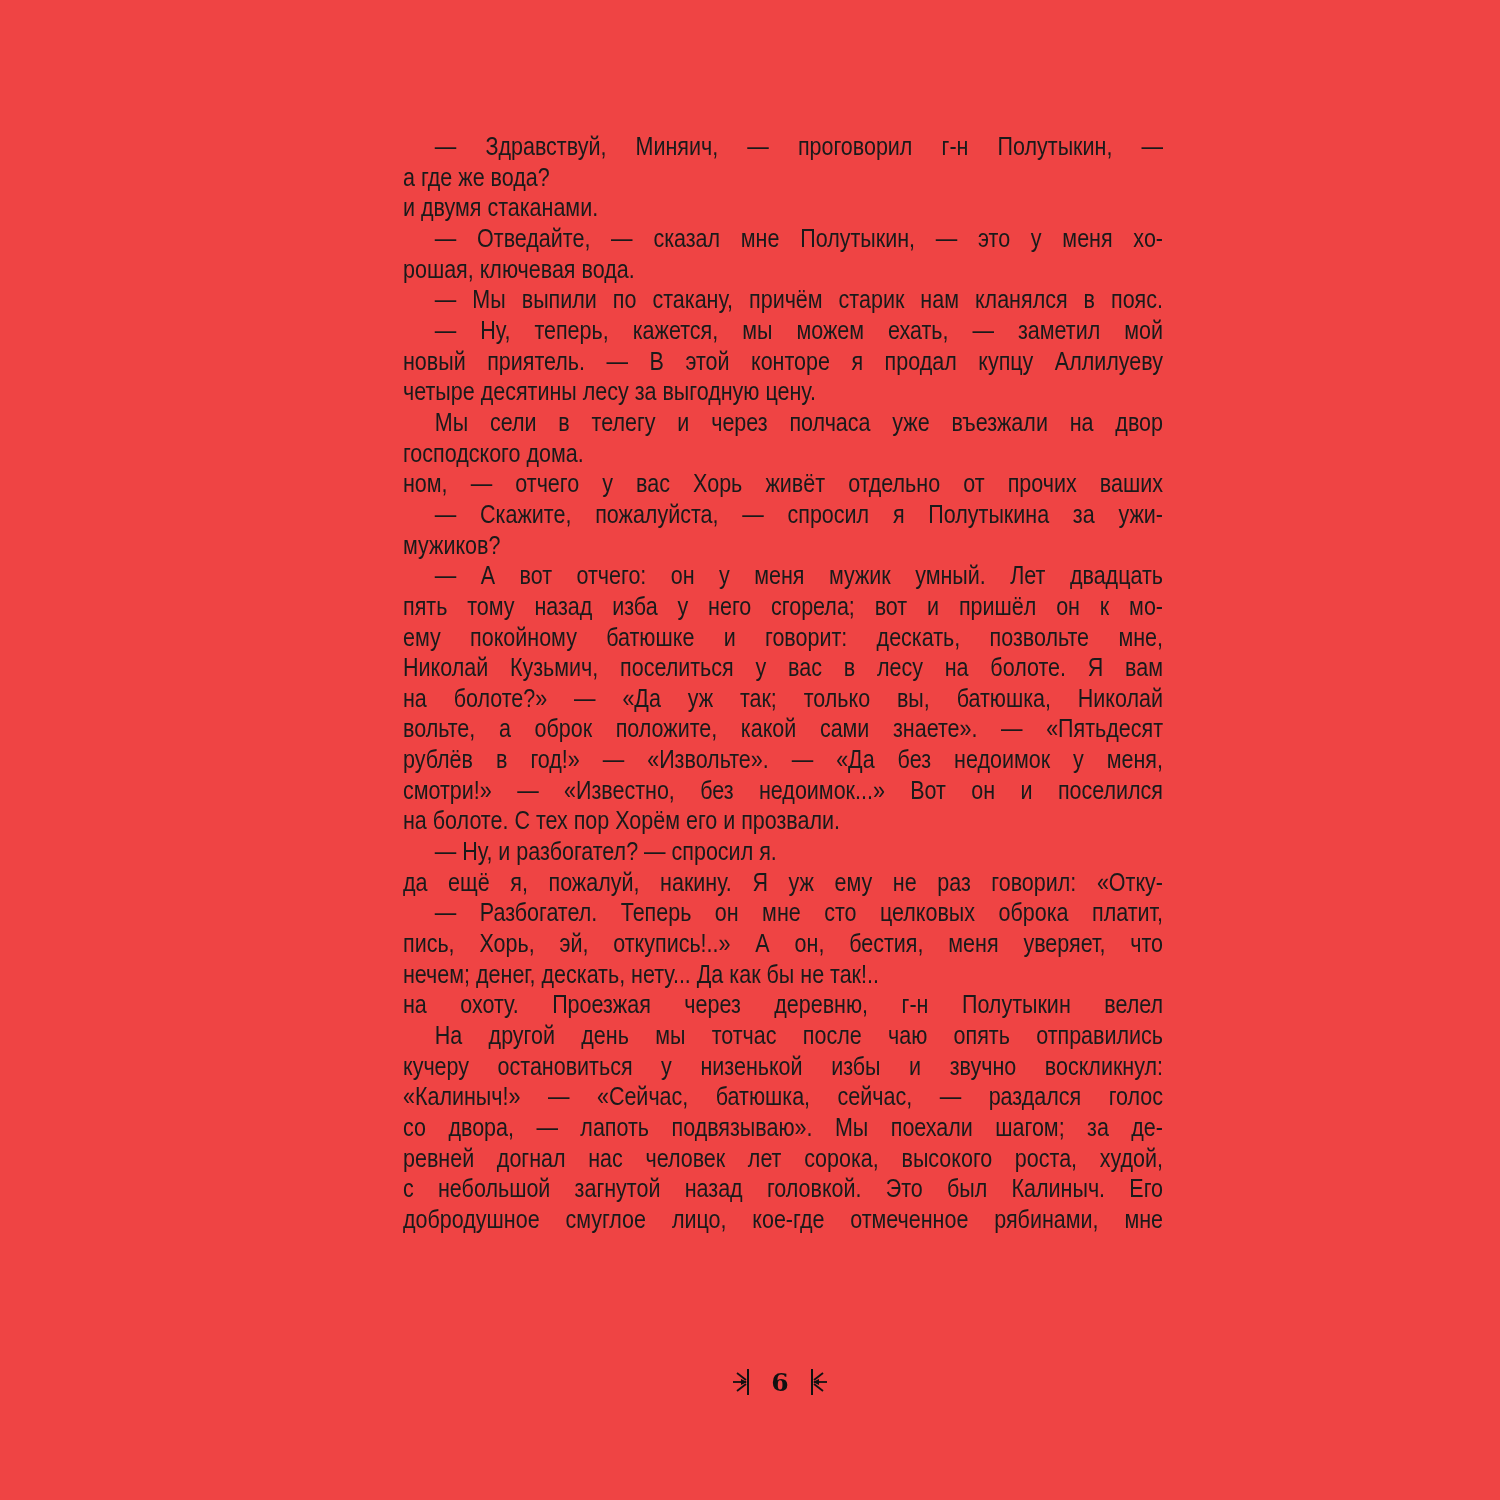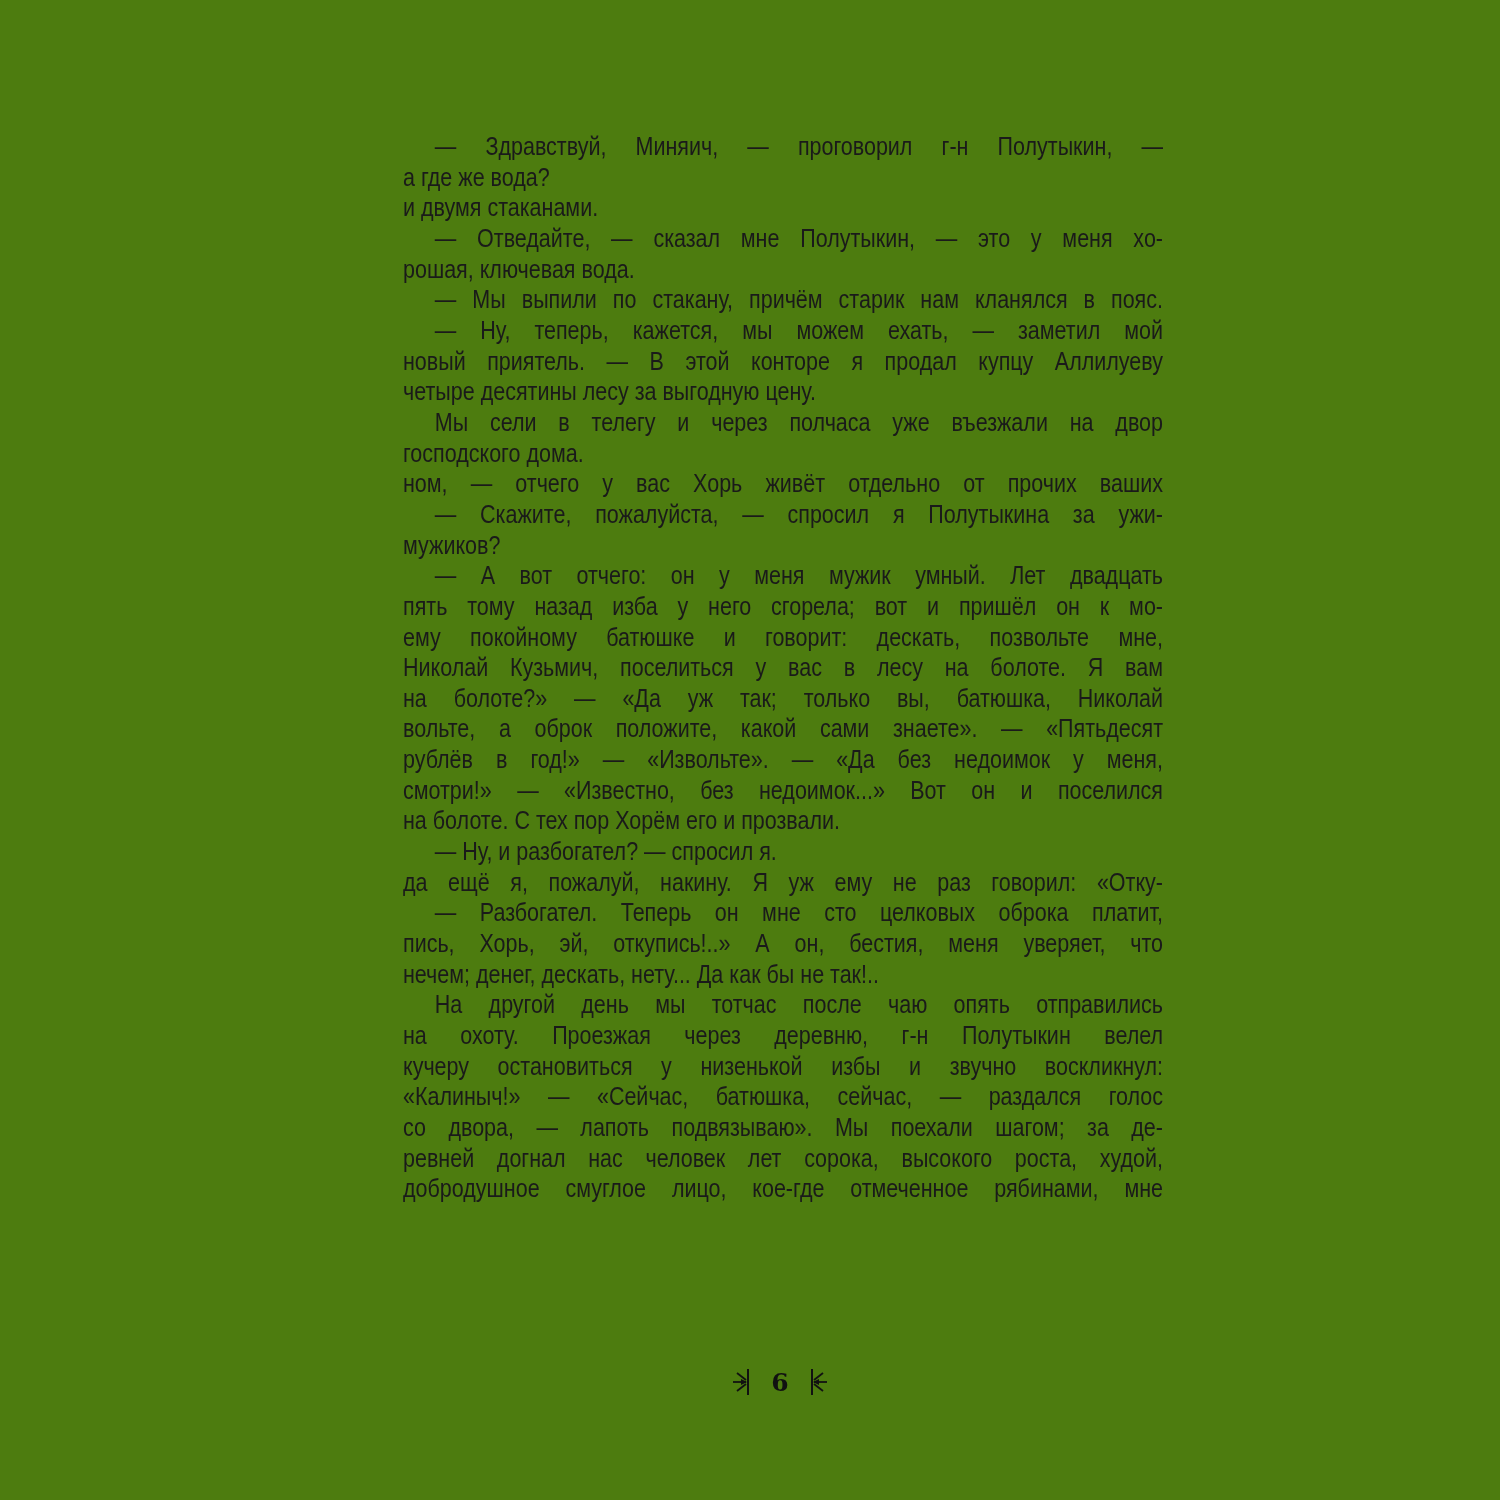--- a/index.html
+++ b/index.html
@@ -10,21 +10,21 @@
     body {
       width: 1500px;
       height: 1500px;
       position: relative;
       overflow: hidden;
     }
     .page {
       position: absolute;
       left: 0; top: 0;
       width: 1500px; height: 1500px;
-      background: #4d7c0f;
+      background: #ef4444;
     }
     .text-block {
       position: absolute;
       left: 403px;
       top: 131px;
       width: 760px;
       color: #1a1a1a;
       font-family: "Liberation Sans", sans-serif;
       font-size: 25px;
     }
@@ -101,26 +101,27 @@
       <span class="line"><span class="inner">на болоте?» — «Да уж так; только вы, батюшка, Николай</span></span>
       <span class="line"><span class="inner">вольте, а оброк положите, какой сами знаете». — «Пятьдесят</span></span>
       <span class="line"><span class="inner">рублёв в год!» — «Извольте». — «Да без недоимок у меня,</span></span>
       <span class="line"><span class="inner">смотри!» — «Известно, без недоимок...» Вот он и поселился</span></span>
       <span class="line last"><span class="inner">на болоте. С тех пор Хорём его и прозвали.</span></span>
       <span class="line indent last"><span class="inner">— Ну, и разбогател? — спросил я.</span></span>
       <span class="line"><span class="inner">да ещё я, пожалуй, накину. Я уж ему не раз говорил: «Отку-</span></span>
       <span class="line indent"><span class="inner">— Разбогател. Теперь он мне сто целковых оброка платит,</span></span>
       <span class="line"><span class="inner">пись, Хорь, эй, откупись!..» А он, бестия, меня уверяет, что</span></span>
       <span class="line last"><span class="inner">нечем; денег, дескать, нету... Да как бы не так!..</span></span>
+      <span class="line"><span class="inner">на охоту. Проезжая через деревню, г-н Полутыкин велел</span></span>
       <span class="line indent"><span class="inner">На другой день мы тотчас после чаю опять отправились</span></span>
-      <span class="line"><span class="inner">на охоту. Проезжая через деревню, г-н Полутыкин велел</span></span>
       <span class="line"><span class="inner">кучеру остановиться у низенькой избы и звучно воскликнул:</span></span>
       <span class="line"><span class="inner">«Калиныч!» — «Сейчас, батюшка, сейчас, — раздался голос</span></span>
       <span class="line"><span class="inner">со двора, — лапоть подвязываю». Мы поехали шагом; за де-</span></span>
       <span class="line"><span class="inner">ревней догнал нас человек лет сорока, высокого роста, худой,</span></span>
+      <span class="line"><span class="inner">с небольшой загнутой назад головкой. Это был Калиныч. Его</span></span>
       <span class="line"><span class="inner">добродушное смуглое лицо, кое-где отмеченное рябинами, мне</span></span>
     </div>
 
   <div class="folio">
     <svg class="orn" viewBox="0 0 22 30">
       <line x1="17" y1="2" x2="17" y2="28" stroke="#111" stroke-width="2"></line>
       <line x1="2" y1="15" x2="15" y2="15" stroke="#111" stroke-width="1.8"></line>
       <polygon points="16,15 10,12 10,18" fill="#111"></polygon>
       <line x1="6" y1="6" x2="15" y2="13" stroke="#111" stroke-width="1.8"></line>
       <line x1="6" y1="24" x2="15" y2="17" stroke="#111" stroke-width="1.8"></line>

